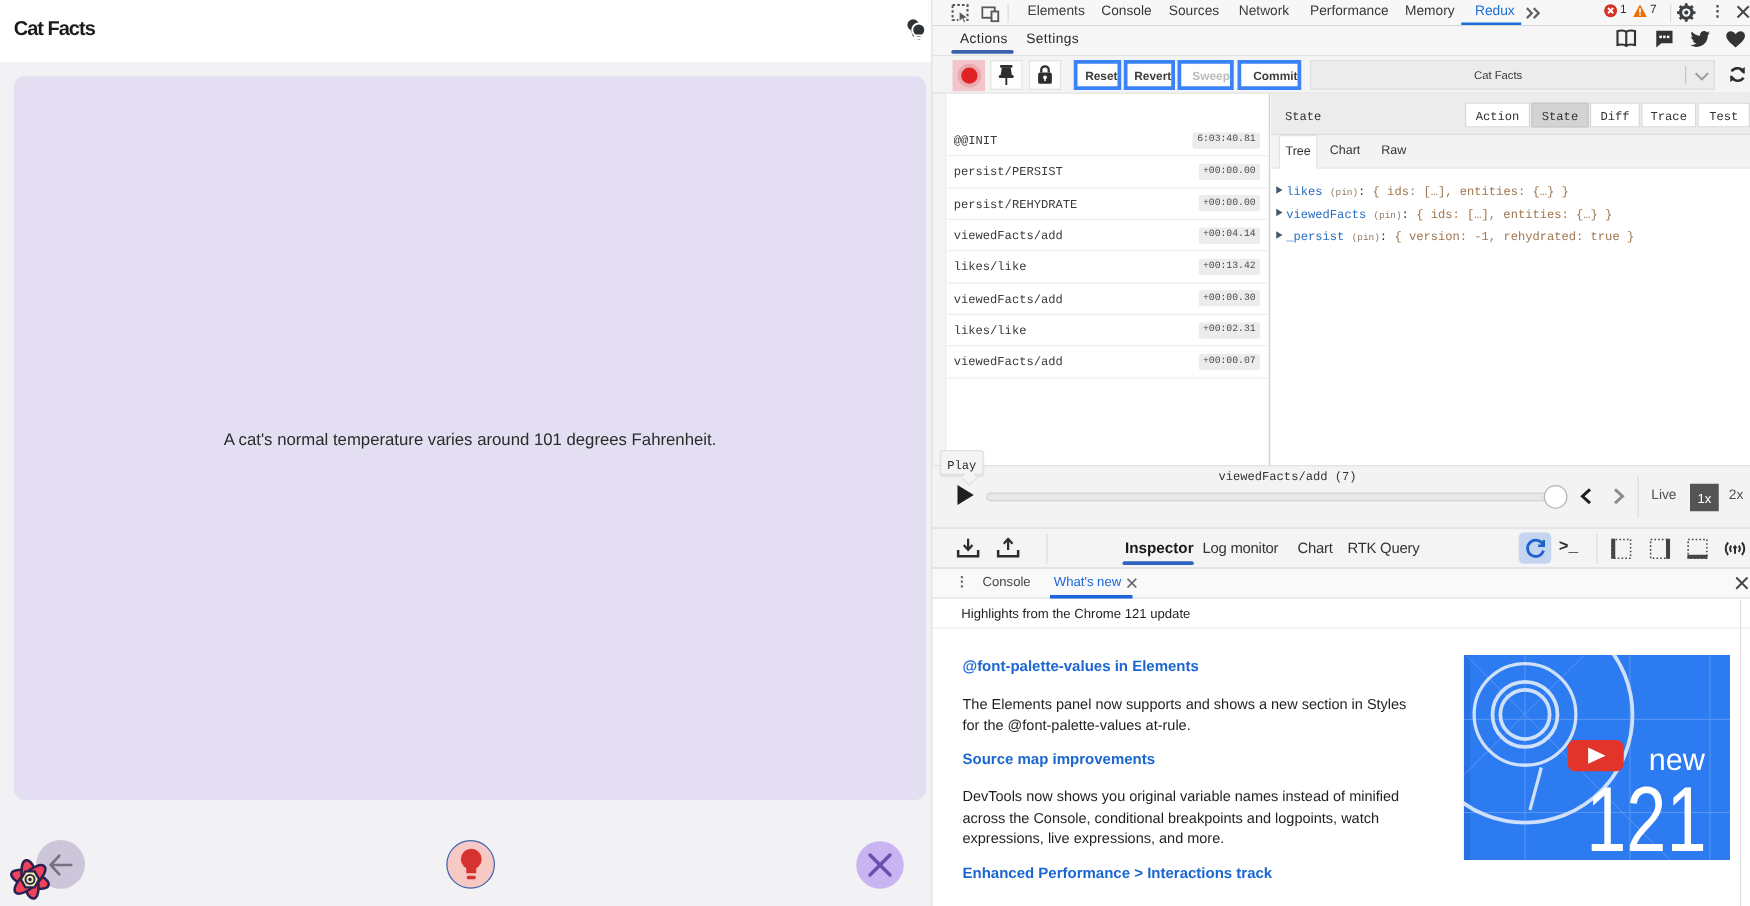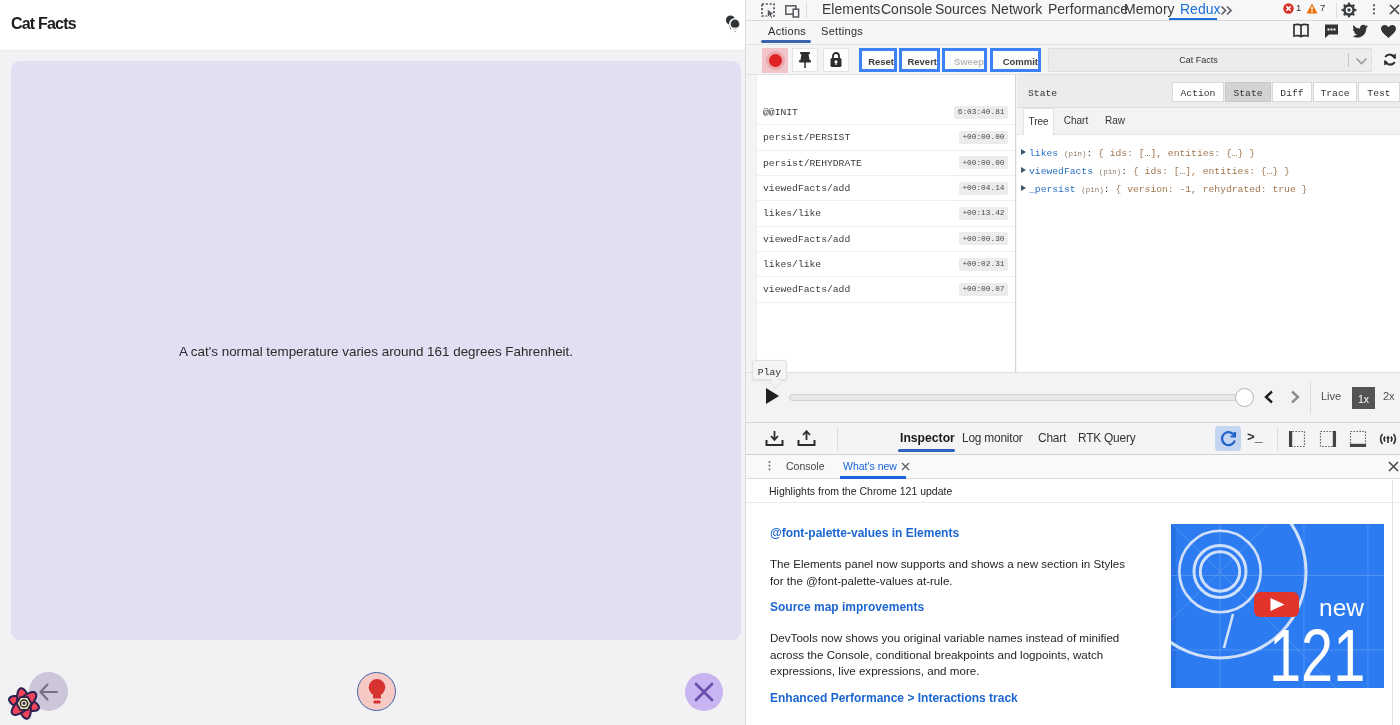--- a/index.html
+++ b/index.html
@@ -16,21 +16,21 @@
   .circle-btn { position:absolute; border-radius:50%; }
   #btn-back { left:29px; top:672px; width:39px; height:39px; background:#cdc6da; }
   #btn-bulb { left:357px; top:672px; width:39px; height:39px; background:#f6c9c5; border:1.5px solid #4166ac; }
   #btn-x    { left:685px; top:673px; width:38px; height:38px; background:#c8b4f1; }
 
   
   #dt { position:absolute; left:745px; top:0; width:655px; height:725px; background:#f4f4f4; border-left:1px solid #dcd9e6; }
 
   
   #dt-tabs { position:absolute; left:746px; top:0; width:654px; height:21px; background:#f7f7f8; border-bottom:1px solid #d8d8d8; }
-  .dtab { position:absolute; top:0; height:18px; line-height:18px; font-size:14px; color:#39393c; text-align:center; white-space:nowrap;}
+  .dtab { position:absolute; top:0; height:18px; line-height:18px; font-size:11px; color:#39393c; text-align:center; white-space:nowrap;}
   #redux-ul { position:absolute; left:1169px; top:17.5px; width:48px; height:2px; background:#1b6fd8; }
 
   
   #row2 { position:absolute; left:746px; top:21px; width:654px; height:24px; background:#f6f6f7; border-bottom:1px solid #e2e2e2; }
   .rtab { position:absolute; top:25px; height:17px; font-size:11px; color:#2a2a2a; letter-spacing:0.3px;}
   #actions-underline { position:absolute; left:761px; top:40px; width:50px; height:2.6px; background:#3b63ad; border-radius:2px; }
 
   
   #row3 { position:absolute; left:746px; top:45px; width:654px; height:30px; background:#f4f4f4; border-bottom:1px solid #e0e0e0;}
   .tbtn { position:absolute; top:48px; height:24px; background:#fdfdfd; border:3px solid #3b82f6; font-size:9.5px; font-weight:700; color:#3d3d3d; text-align:right; line-height:22px;}
@@ -95,21 +95,21 @@
   #wn-scroll { position:absolute; left:1392px; top:480px; width:1px; height:245px; background:#e2e2e2;}
 </style>
 </head>
 <body>
 <div id="root">
 
   <div id="app">
     <div id="app-card"></div>
     <div id="app-header"></div>
     <div id="app-title">Cat Facts</div>
-    <div id="fact-text">A cat's normal temperature varies around 161 degrees Fahrenheit.</div>
+    <div id="fact-text">A cat's normal temperature varies around 101 degrees Fahrenheit.</div>
     <svg class="abs" style="left:722px;top:12px;" width="22" height="22" viewBox="0 0 22 22">
       <g fill="#2f3337">
         <circle cx="8.5" cy="8" r="4.6"></circle>
         <path d="M6.5 11.5 h4 v3.5 l-2 2.5 z"></path>
         <circle cx="13" cy="12" r="5.2" stroke="#fff" stroke-width="1.6"></circle>
         <rect x="10.8" y="16.2" width="4.4" height="1.6" stroke="#fff" stroke-width="1.2"></rect>
         <rect x="11.3" y="18.6" width="3.4" height="1.5" stroke="#fff" stroke-width="1.2"></rect>
       </g>
     </svg>
     <div class="circle-btn" id="btn-back"></div>
@@ -320,20 +320,21 @@
         <span class="tri"></span>
         <span class="tx"><span class="key">viewedFacts</span> <span class="pin">(pin)</span><span class="colon">: </span><span class="val">{ ids: […], entities: {…} }</span></span>
       </div>
     <div class="trow">
         <span class="tri"></span>
         <span class="tx"><span class="key">_persist</span> <span class="pin">(pin)</span><span class="colon">: </span><span class="val">{ version: -1, rehydrated: true }</span></span>
       </div>
   </div>
 
   <div id="srow"></div>
+  <div id="slabel">viewedFacts/add (7)</div>
   <div id="strack"></div>
   <div id="sthumb"></div>
   <div style="position:absolute;left:766px;top:388px;width:0;height:0;border-left:13px solid #1f1f1f;border-top:8.5px solid transparent;border-bottom:8.5px solid transparent;"></div>
   <svg class="abs" style="left:1263px;top:390px;" width="12" height="14" viewBox="0 0 12 14">
       <path d="M9 1.5 L3 7 L9 12.5" stroke="#1f1f1f" stroke-width="2.4" fill="none"></path>
     </svg>
   <svg class="abs" style="left:1289px;top:390px;" width="12" height="14" viewBox="0 0 12 14">
       <path d="M3 1.5 L9 7 L3 12.5" stroke="#8d8d8d" stroke-width="2.4" fill="none"></path>
     </svg>
   <div id="sdiv"></div>

